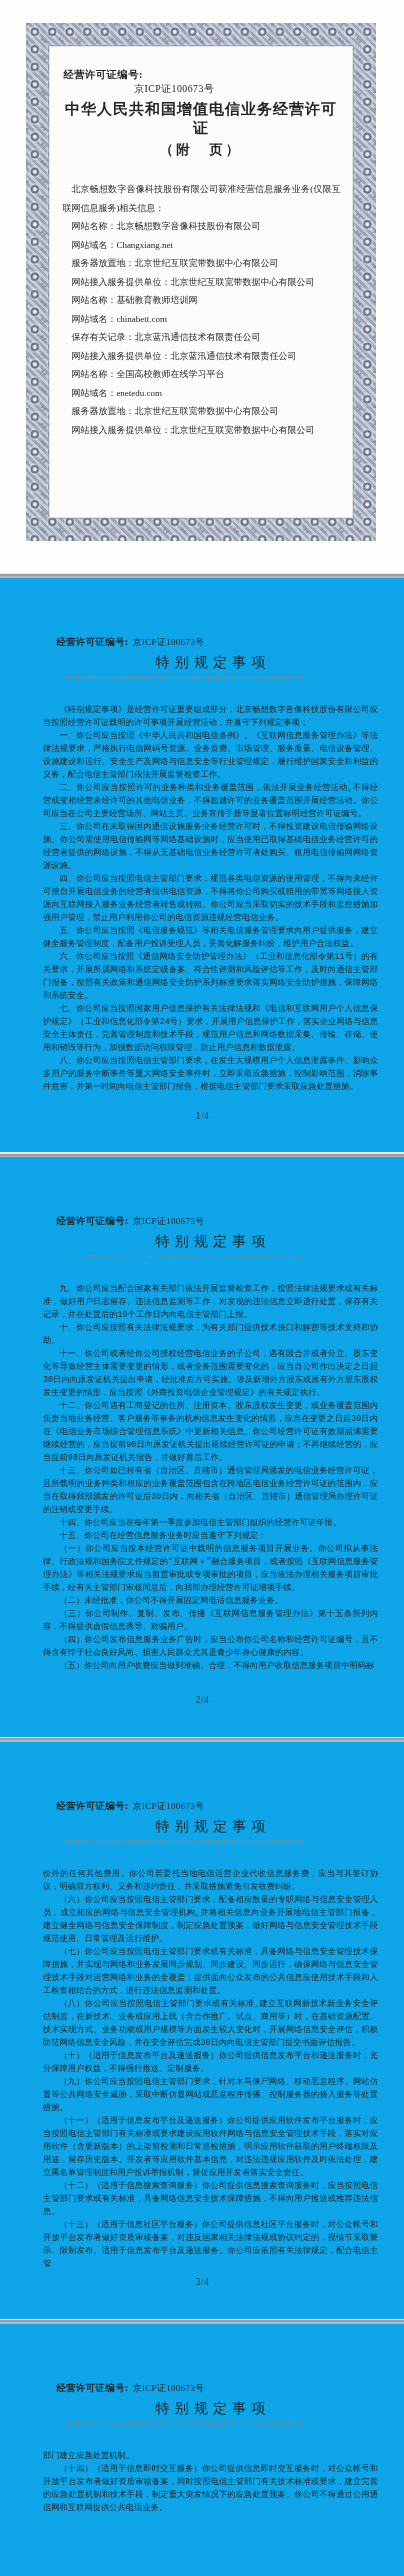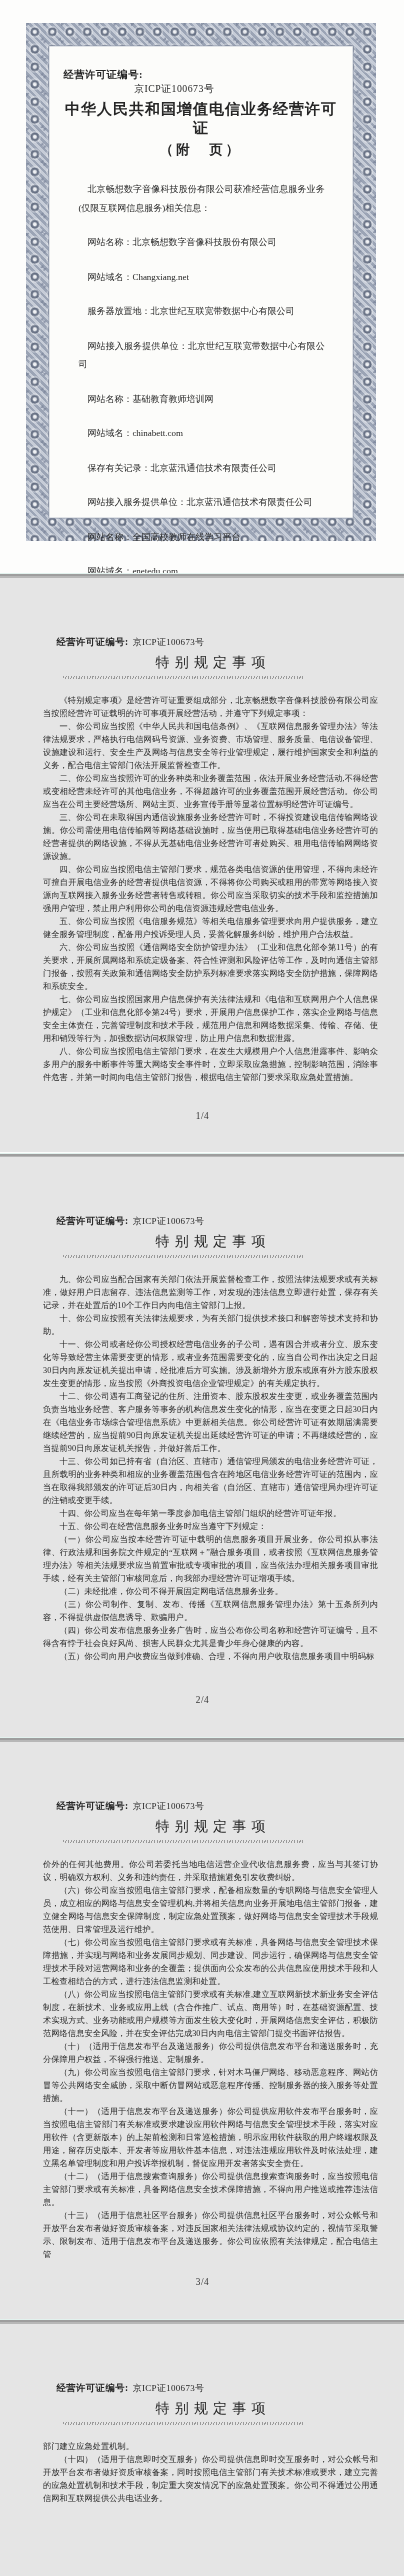--- a/index.html
+++ b/index.html
@@ -29,39 +29,39 @@
     position:relative;width:100%;height:100%;box-sizing:border-box;
     background:#fcfcfa;
     box-shadow:0 0 0 0.5px #8d96a8, inset 0 0 0 0.5px #c2c8d2;
     padding:9.3px 8.2px;
   }
   .cert-no-label{margin:12.4px 0 0 6.2px;font-size:10.3px;font-weight:bold;letter-spacing:0.5px;}
   .cert-no-value{margin:1px 0 0 77px;font-size:9.8px;letter-spacing:0.5px;}
   .cert-title{margin:4.1px 0 0 0;text-align:center;font-size:15px;font-weight:bold;letter-spacing:1px;}
   .cert-subtitle{margin:3.1px 0 0 0;text-align:center;font-size:13.4px;font-weight:bold;letter-spacing:3.1px;}
   .cert-body{margin:21.6px 4.1px 0 5.2px;}
-  .cert-body p{margin:16px;font-size:9px;line-height:18.5px;text-indent:1em;text-align:justify;}
+  .cert-body p{margin:0;font-size:9px;line-height:18.5px;text-indent:1em;text-align:justify;}
 
   
-  .page{position:absolute;left:0;width:405px;background:#e5e5e5;overflow:hidden;}
+  .page{position:absolute;left:0;width:405px;background:#0ea5e9;overflow:hidden;}
   .p2{top:578px;height:574px;}
   .p3{top:1157px;height:580px;}
   .p4{top:1742px;height:577px;}
   .p5{top:2324px;height:550px;}
   .col{position:absolute;left:43px;right:27px;top:0;}
   .hdr{margin-top:58px;margin-left:13.4px;font-size:9.3px;white-space:nowrap;}
   .hdr .lbl{font-weight:bold;letter-spacing:0.5px;}
   .hdr .val{font-size:9px;margin-left:4.1px;letter-spacing:0.3px;}
   .ptitle{margin:5.2px 0 0 0;text-align:center;font-size:14px;font-weight:normal;letter-spacing:5.2px;text-indent:5.2px;}
   .wavy{
     position:relative;margin:3.6px 0 0 0;height:3.6px;left:6%;width:72%;
     background:repeating-linear-gradient(105deg,#878787 0 1px,rgba(0,0,0,0) 1px 2.6px);
     opacity:.8;
   }
-  .ptext{margin-top:15px;}
+  .ptext{margin-top:24px;font-family:Liberation Mono, monospace;}
   .ptext p{margin:0;font-size:8.2px;line-height:13px;text-indent:2em;text-align:justify;letter-spacing:0.1px;}
   .ptext p.cont{text-indent:0;}
   .pageno{position:absolute;left:0;right:0;text-align:center;font-size:9.3px;letter-spacing:0.5px;color:#333;}
 
   
   .sep{
     position:absolute;left:0;width:405px;height:4.6px;
     background:linear-gradient(#e3f2ee 0 1px,#9e9e9e 1px 3.1px,#b7b7b7 3.1px 4.6px);
   }
   .sep1{top:573px;}

